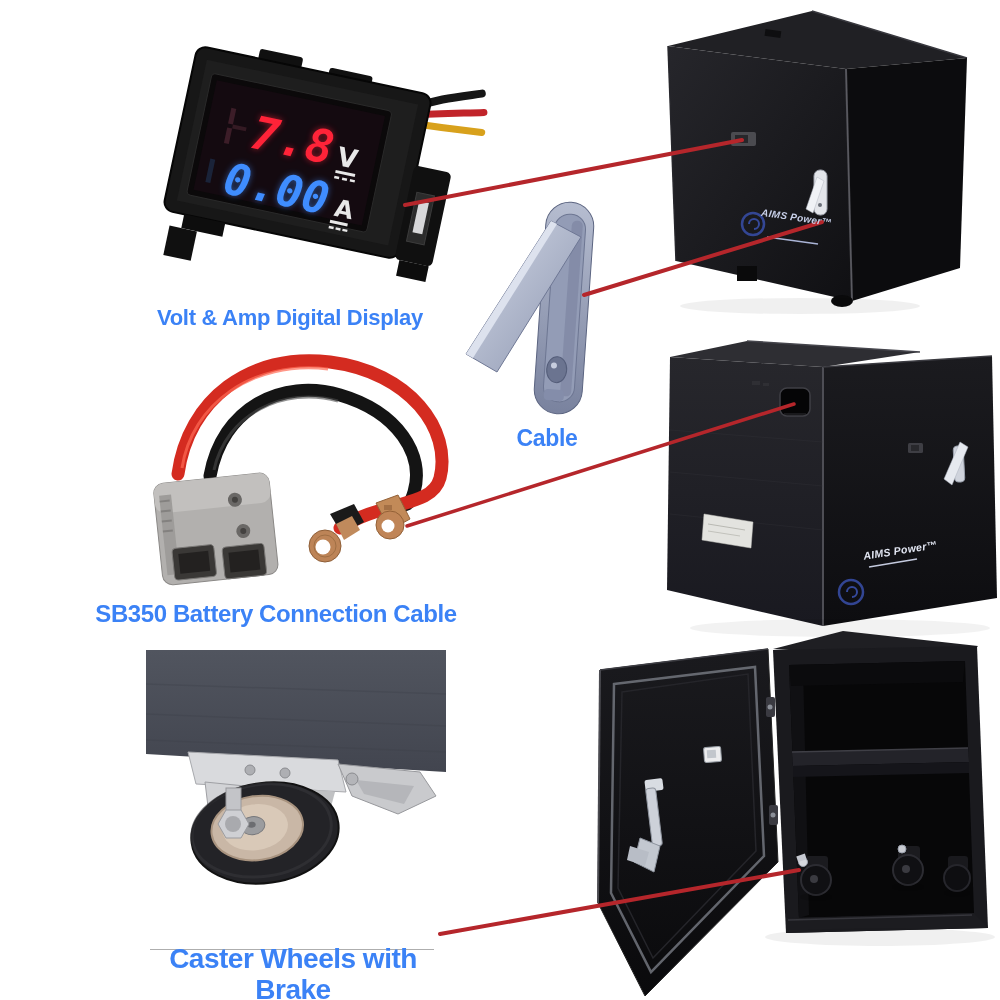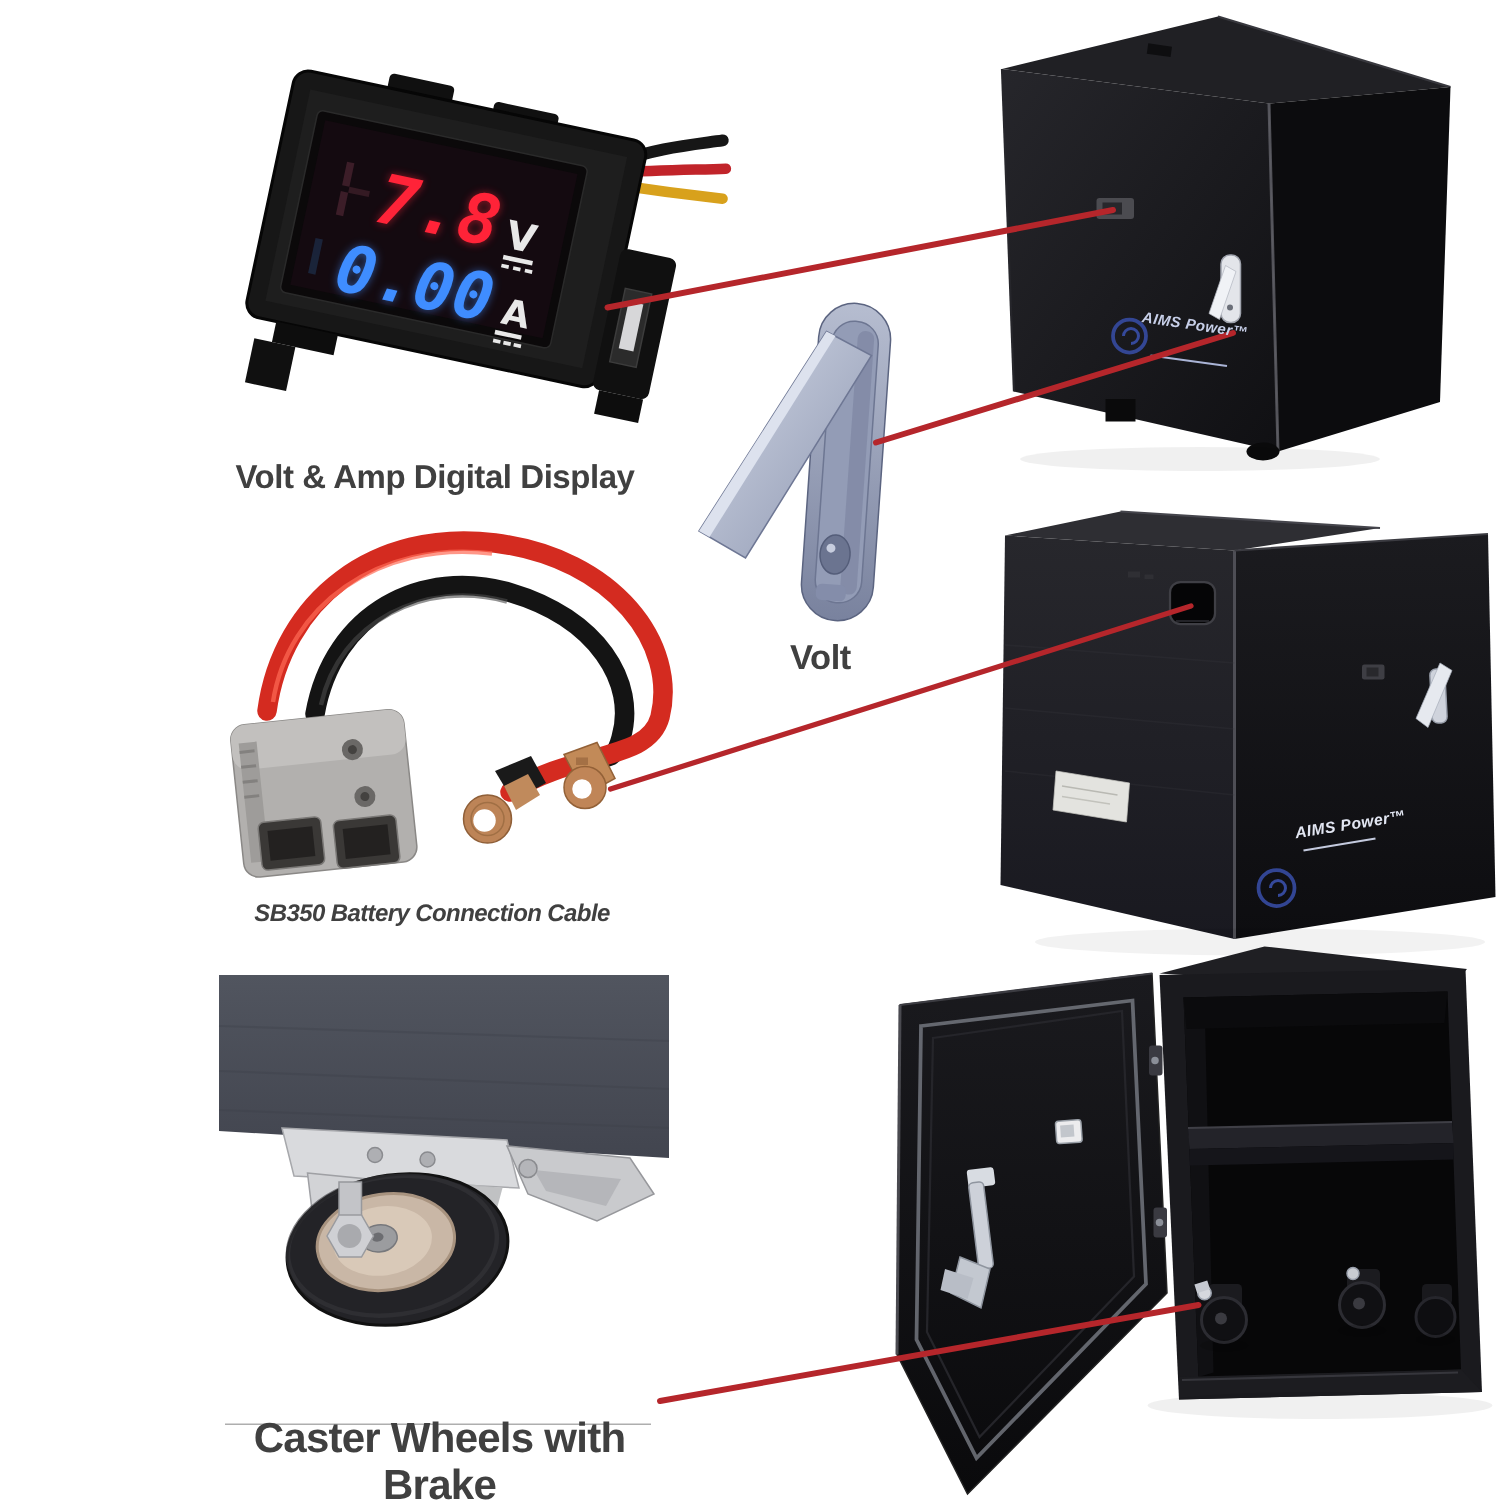--- a/index.html
+++ b/index.html
@@ -2,26 +2,26 @@
 <html><head>
 <meta charset="utf-8">
 <style>
   html,body{margin:0;padding:0;background:#fff;}
   .stage{
     position:relative;width:1000px;height:1000px;background:#fff;
     font-family:"Liberation Sans", sans-serif;overflow:hidden;
   }
   .stage svg{position:absolute;left:0;top:0;}
   .callout-label{
-    position:absolute;text-align:center;font-weight:bold;color:#404040;
+    position:absolute;text-align:center;font-weight:bold;color:#3b82f6;
     letter-spacing:-0.3px;line-height:1.1;
   }
   .lbl-display{left:130px;top:306px;width:320px;font-size:22px;}
   .lbl-lock{left:487px;top:426px;width:120px;font-size:23px;}
-  .lbl-cable{left:104px;top:601px;width:368px;font-size:16px;letter-spacing:-0.4px;font-style:italic;}
+  .lbl-cable{left:92px;top:601px;width:368px;font-size:24px;letter-spacing:-0.4px;}
   .lbl-wheels{left:133px;top:944px;width:320px;font-size:28px;letter-spacing:-0.5px;}
   .wheel-divider{position:absolute;left:150px;top:949px;width:284px;height:1px;background:#aeaeae;}
   .brand-logo{
     position:absolute;font-weight:bold;font-style:italic;white-space:nowrap;
     font-family:"Liberation Sans", sans-serif;
   }
   .brand-cab1{left:761px;top:212px;font-size:10px;color:#c7cfe8;transform:rotate(8.5deg);letter-spacing:.3px;}
   .brand-cab2{left:863px;top:544px;font-size:10.5px;color:#e2e6f2;transform:rotate(-9deg);letter-spacing:.3px;}
   .digit{font-family:"DejaVu Sans Mono", monospace;font-weight:bold;font-style:italic;}
   .unit{font-family:"DejaVu Sans", sans-serif;font-weight:bold;}
@@ -309,20 +309,20 @@
 
   <g>
     <line stroke-width="4" stroke-linecap="round" x1="405" y1="205" x2="742" y2="140" stroke="#b5262b"></line>
     <line stroke-width="4" stroke-linecap="round" x1="584" y1="295" x2="822" y2="222" stroke="#b5262b"></line>
     <line stroke-width="3.5" stroke-linecap="round" x1="407" y1="526" x2="794" y2="404" stroke="#b5262b"></line>
     <line stroke-width="4" stroke-linecap="round" x1="440" y1="934" x2="799" y2="870" stroke="#b5262b"></line>
   </g>
 </svg>
 
   <div class="callout-label lbl-display">Volt &amp; Amp Digital Display</div>
-  <div class="callout-label lbl-lock">Volt</div>
+  <div class="callout-label lbl-lock">Cable</div>
   <div class="callout-label lbl-cable">SB350 Battery Connection Cable</div>
   <div class="wheel-divider"></div>
   <div class="callout-label lbl-wheels">Caster Wheels with Brake</div>
 
   <div class="brand-logo brand-cab1">AIMS Power™</div>
   <div class="brand-logo brand-cab2">AIMS Power™</div>
 </div>
 
 </body></html>

